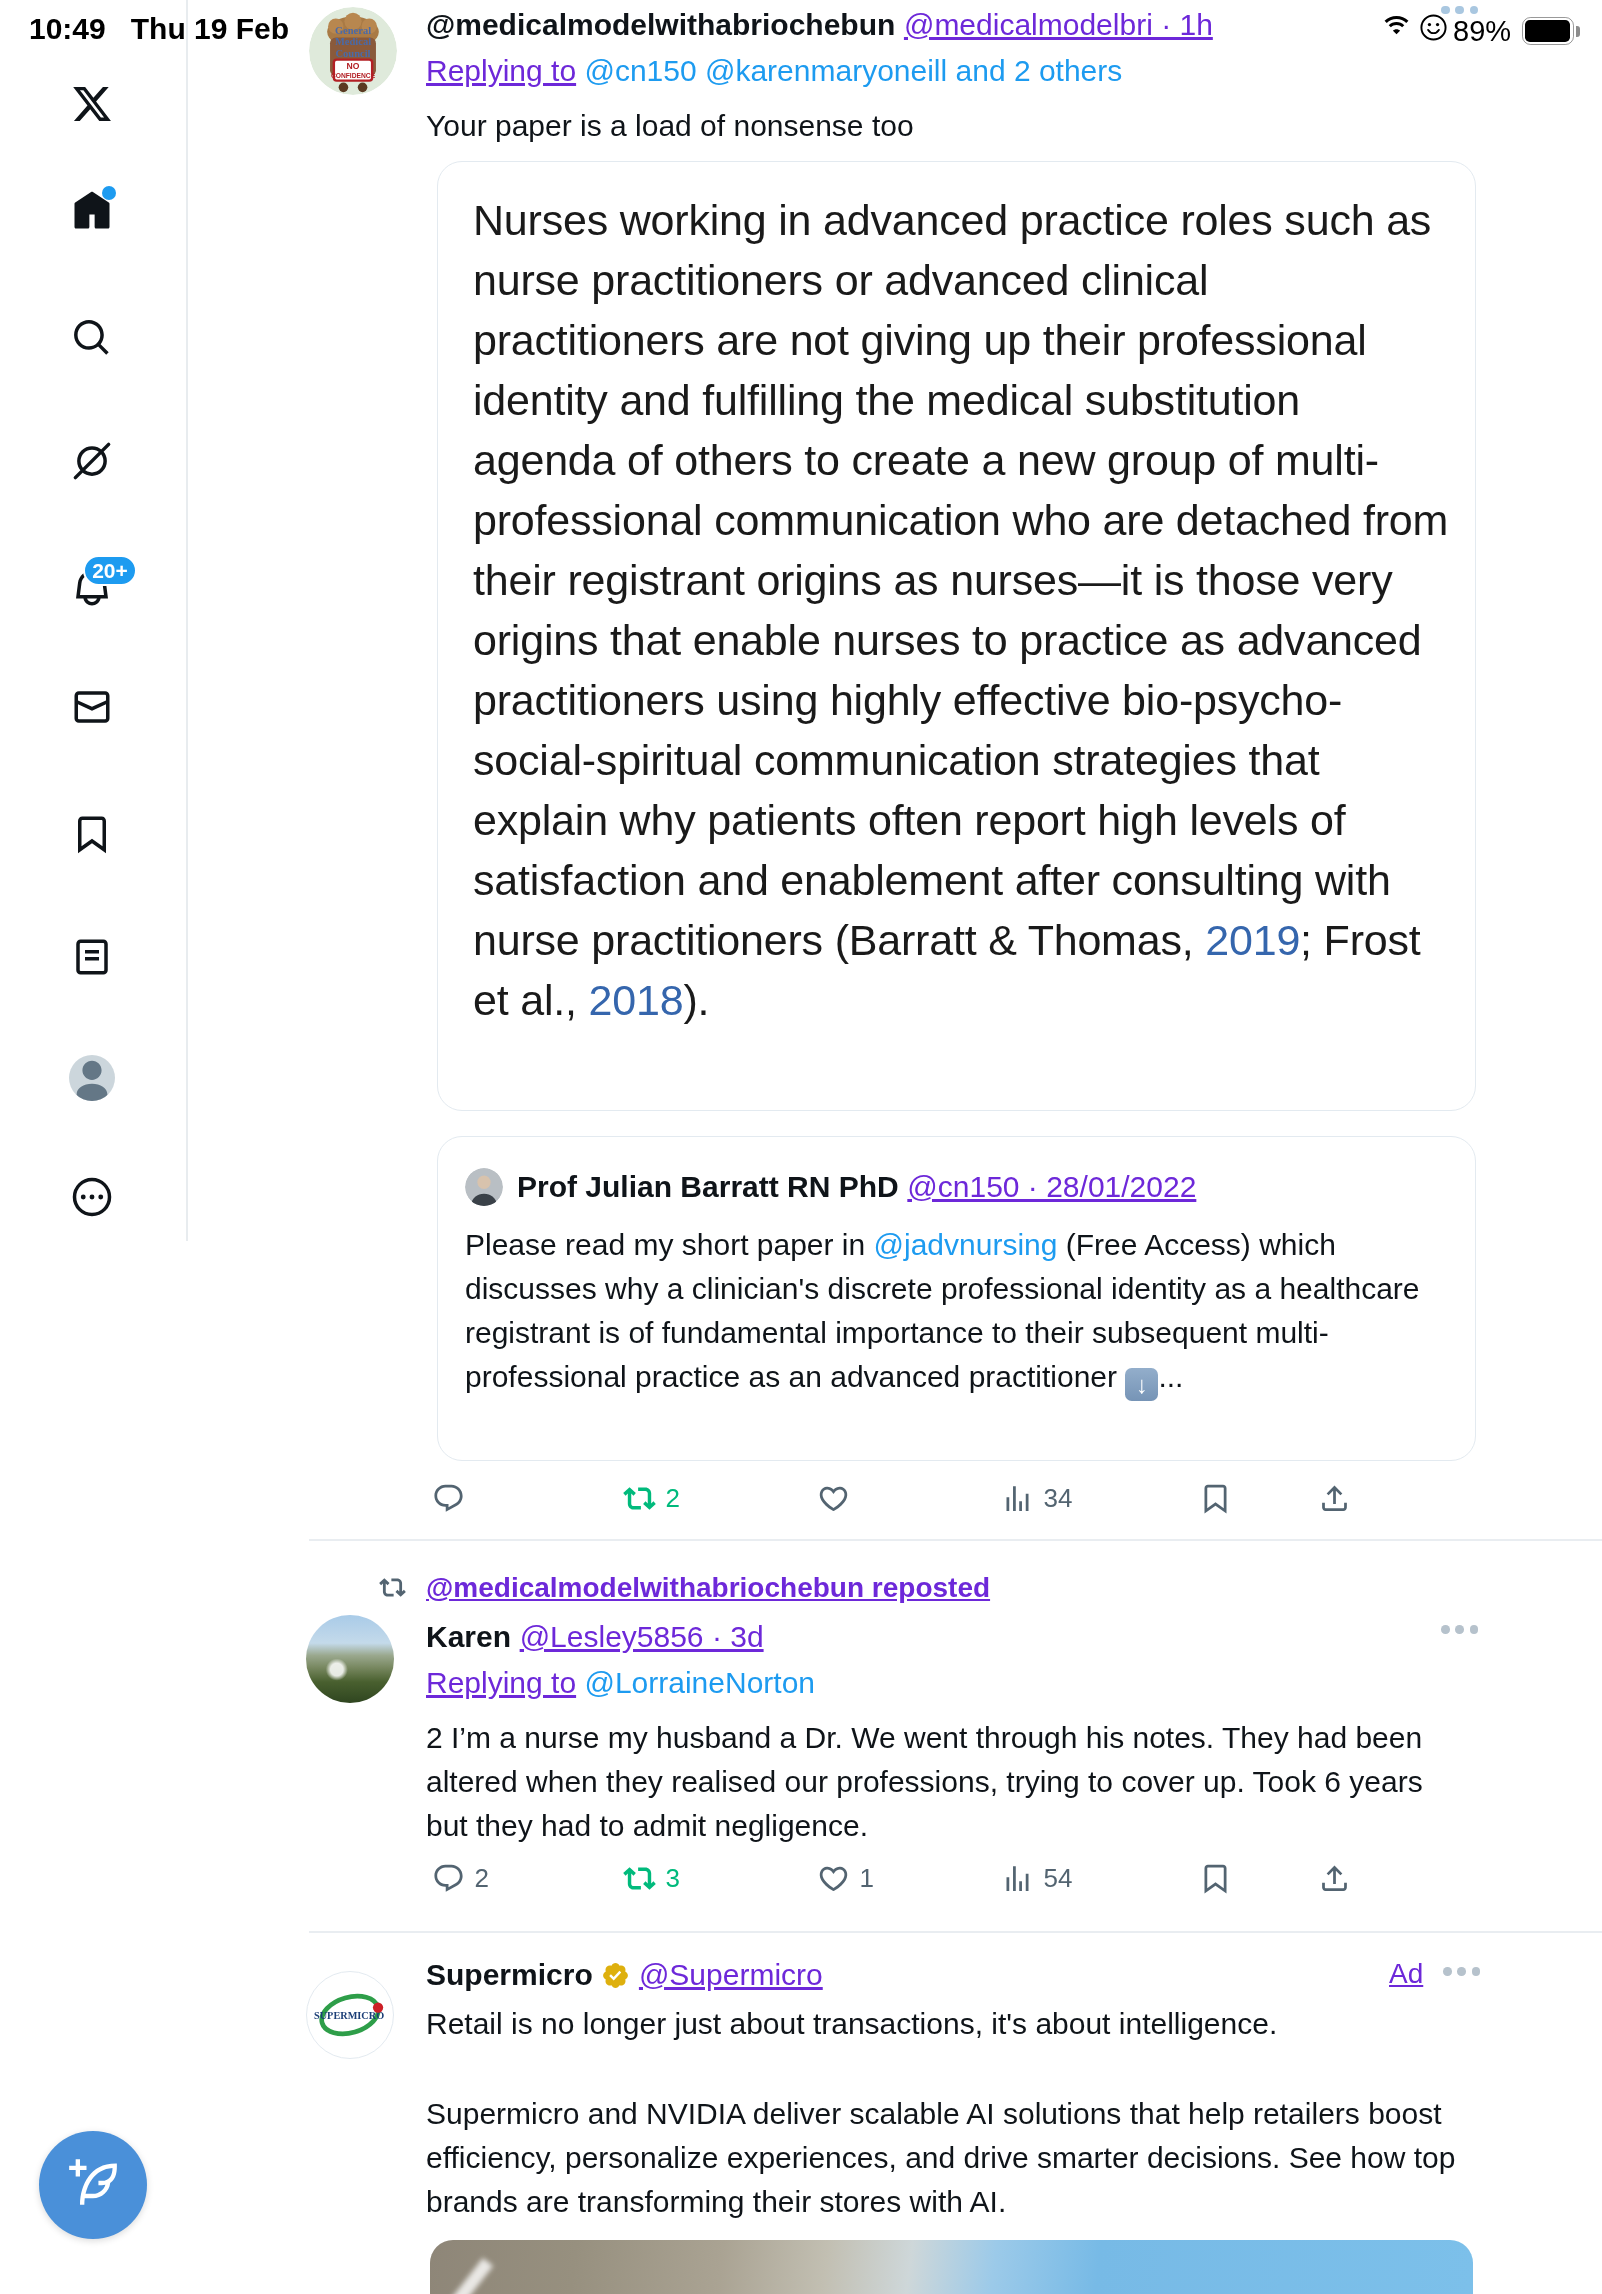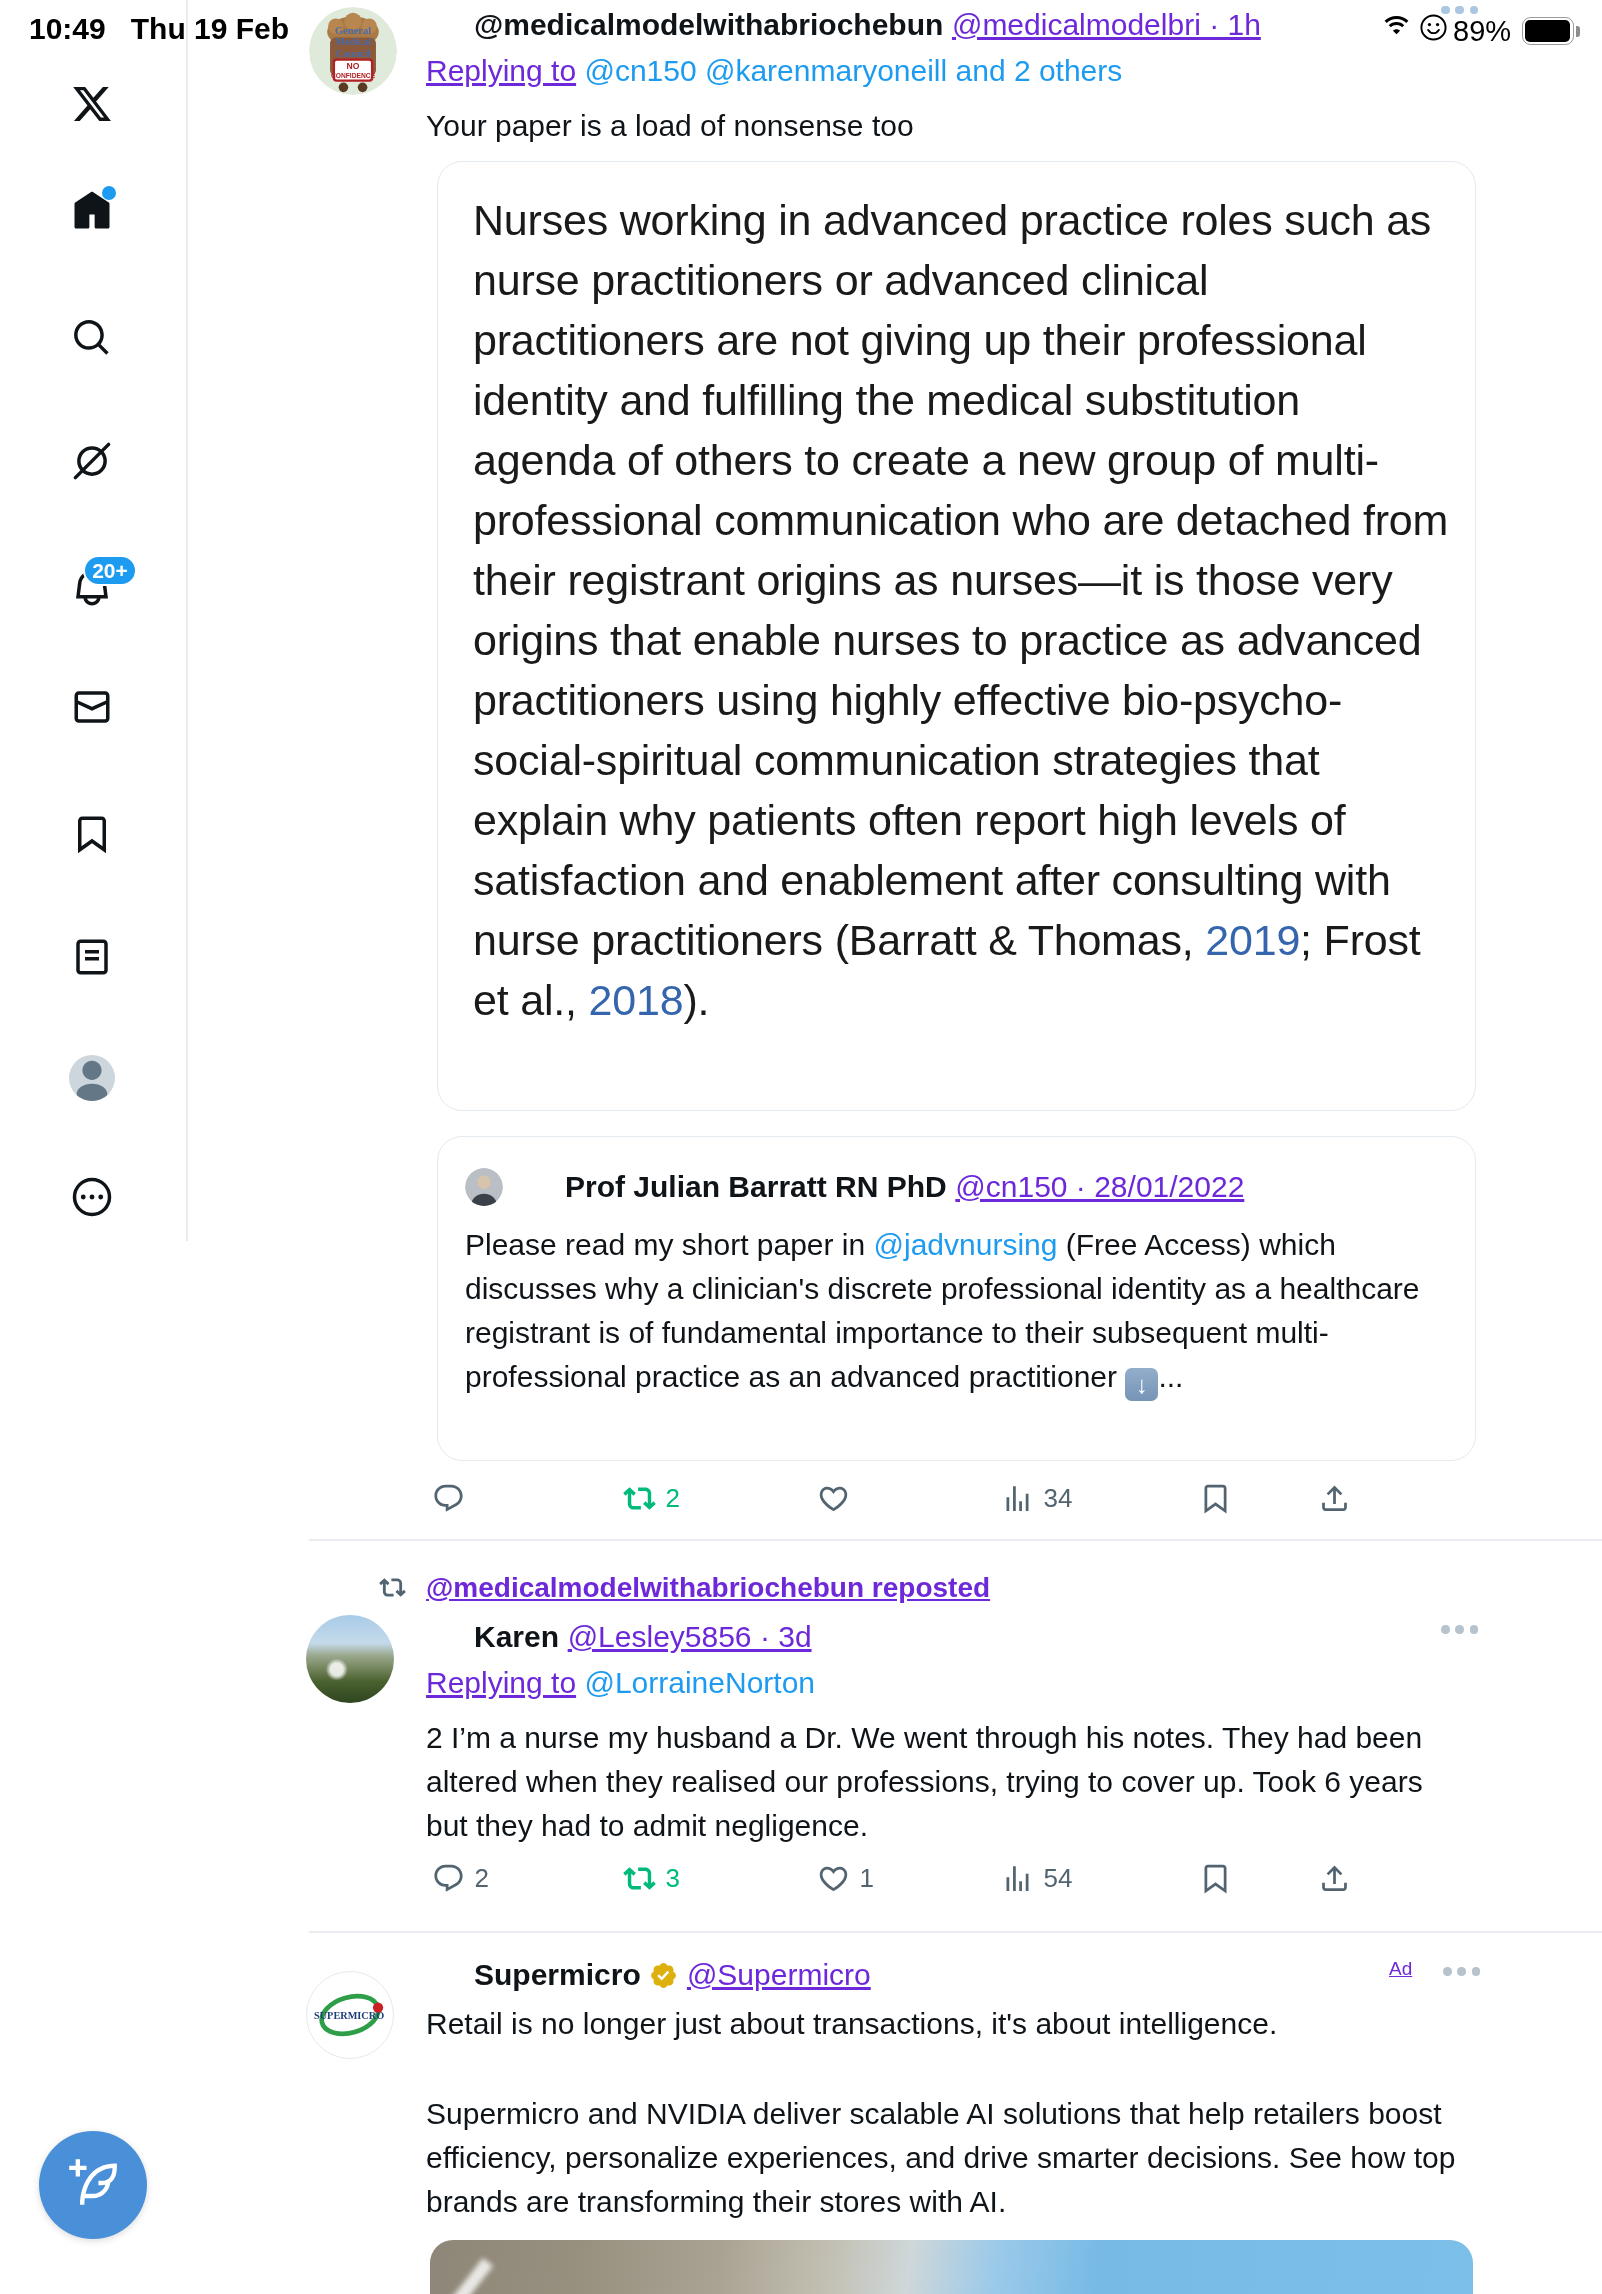--- a/index.html
+++ b/index.html
@@ -42,21 +42,21 @@
   .emoji-down{display:inline-flex;width:33px;height:33px;border-radius:6.7px;background:linear-gradient(180deg,#93aecb,#7694b6);
      color:#fff;font-size:24px;font-weight:700;align-items:center;justify-content:center;vertical-align:-5.8px;}
   
   .act{display:flex;align-items:center;gap:9.6px;color:#536471;}
   .act svg{width:33px;height:33px;display:block;}
   .acount{font-size:26px;color:#536471;}
   .act.green-act, .act.green-act .acount{color:#00ba7c;}
   .dots{display:flex;gap:5.8px;}
   .dots i{width:8.6px;height:8.6px;border-radius:50%;display:block;}
   .divider{height:1.9px;background:#e9edf1;}
-  .namerow{display:flex;align-items:center;gap:8.6px;white-space:nowrap;font-size:30px;margin-left:48px;}
+  .namerow{display:flex;align-items:center;gap:8.6px;white-space:nowrap;font-size:30px;}
   .badge30 svg{width:29px;height:29px;display:block;}
   .media{border-radius:23px 23px 0 0;background:
      linear-gradient(97deg,#8e8678 0%,#97907f 14%,#aaa393 28%,#c2bfb2 38%,#ced7d9 46%,#9ccae9 54%,#77bae6 64%,#7cc0ea 100%);}
   .streak{left:25px;top:13.4px;width:13.4px;height:86px;background:rgba(255,255,255,.8);transform:rotate(38deg);filter:blur(2.9px);}
 </style>
 </head>
 <body>
 
 <div id="canvas">
 
@@ -347,21 +347,21 @@
   </div>
   <div class="abs namerow" style="left:426px;top:1958px;max-width:865px">
     <span class="bold">Supermicro</span>
     <span class="badge30">
         <svg viewBox="0 0 24 24">
           <path fill="#deb00e" fill-rule="evenodd" d="M22.25 12c0-1.43-.88-2.67-2.19-3.34.46-1.39.2-2.9-.81-3.91s-2.52-1.27-3.91-.81c-.66-1.31-1.91-2.19-3.34-2.19s-2.67.88-3.33 2.19c-1.4-.46-2.91-.2-3.92.81s-1.26 2.52-.8 3.91c-1.31.67-2.2 1.91-2.2 3.34s.89 2.67 2.2 3.34c-.46 1.39-.21 2.9.8 3.91s2.52 1.26 3.91.81c.67 1.31 1.91 2.19 3.34 2.19s2.68-.88 3.34-2.19c1.39.45 2.9.2 3.91-.81s1.27-2.52.81-3.91c1.31-.67 2.19-1.91 2.19-3.34zm-11.71 4.2L6.8 12.46l1.41-1.42 2.26 2.26 4.8-5.23 1.47 1.36-6.2 6.77z"></path>
         </svg>
       </span>
     <span class="gray">@Supermicro</span>
   </div>
-  <div class="abs gray" style="left:1389px;top:1958px;font-size:19px">Ad</div>
+  <div class="abs gray" style="left:1389px;top:1958px;font-size:28px">Ad</div>
   <div class="abs dots" style="left:1443px;top:1967px">
     <i style="background:#b6c2cc"></i>
       <i style="background:#b6c2cc"></i>
       <i style="background:#b6c2cc"></i>
   </div>
   <div class="abs body-text" style="left:426px;top:2002px;width:1057px">Retail is no longer just about transactions, it's about intelligence.</div>
   <div class="abs body-text" style="left:426px;top:2092px;width:1057px">Supermicro and NVIDIA deliver scalable AI solutions that help retailers boost efficiency, personalize experiences, and drive smarter decisions. See how top brands are transforming their stores with AI.</div>
   <div class="abs media" style="left:430px;top:2240px;width:1043px;height:54px">
     <div class="abs streak"></div>
   </div>

